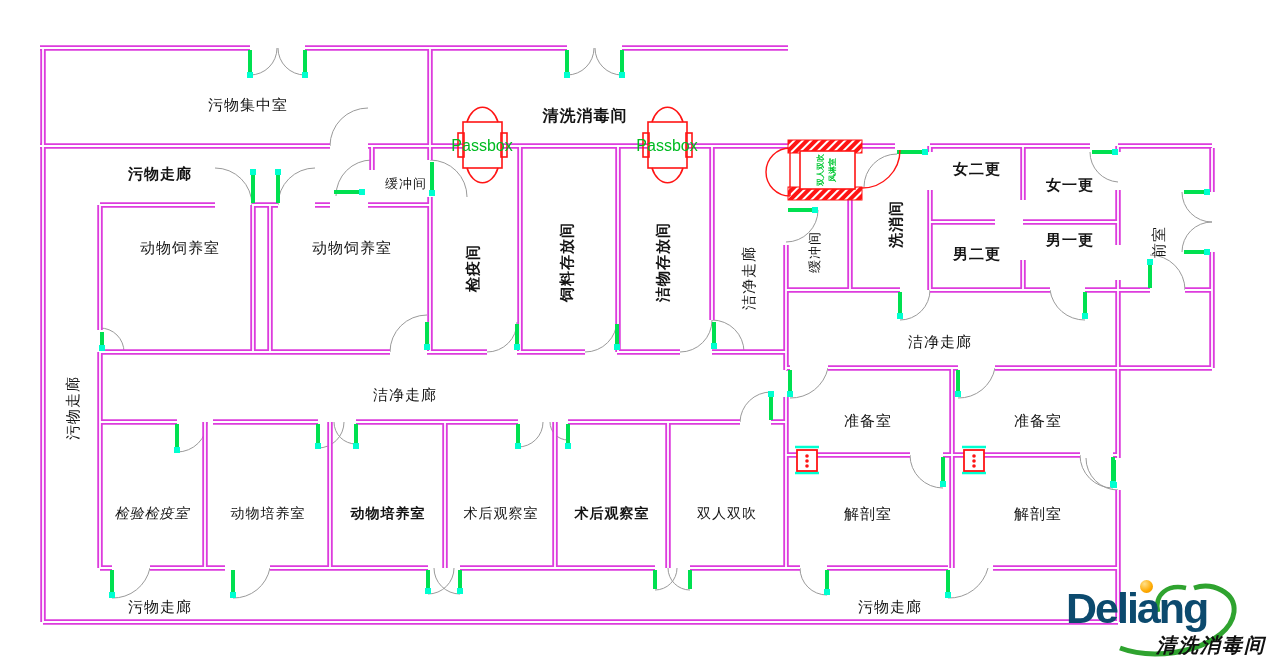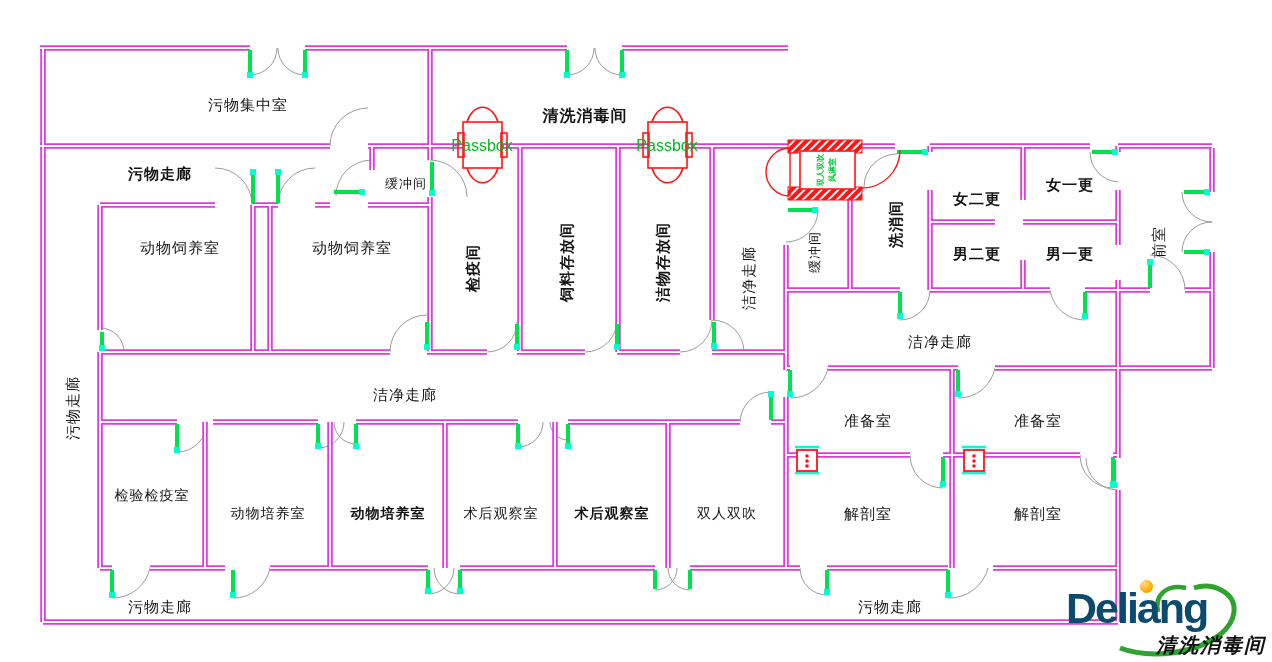--- a/index.html
+++ b/index.html
@@ -257,31 +257,31 @@
 <div class="lbl b" style="left:160px;top:173px;">污物走廊</div>
 <div class="lbl s13" style="left:406px;top:183px;">缓冲间</div>
 <div class="lbl" style="left:180px;top:247px;">动物饲养室</div>
 <div class="lbl" style="left:352px;top:247px;">动物饲养室</div>
 <div class="lbl v b" style="left:472px;top:268px;">检疫间</div>
 <div class="lbl v b" style="left:566px;top:262px;">饲料存放间</div>
 <div class="lbl v b" style="left:662px;top:262px;">洁物存放间</div>
 <div class="lbl v" style="left:748px;top:278px;">洁净走廊</div>
 <div class="lbl v s13" style="left:814px;top:252px;">缓冲间</div>
 <div class="lbl v b" style="left:895px;top:224px;">洗消间</div>
-<div class="lbl b" style="left:977px;top:198px;">女二更</div>
+<div class="lbl b" style="left:977px;top:168px;">女二更</div>
 <div class="lbl b" style="left:1070px;top:184px;">女一更</div>
 <div class="lbl b" style="left:977px;top:253px;">男二更</div>
-<div class="lbl b" style="left:1070px;top:253px;">男一更</div>
+<div class="lbl b" style="left:1070px;top:239px;">男一更</div>
 <div class="lbl v" style="left:1158px;top:242px;">前室</div>
 <div class="lbl" style="left:940px;top:341px;">洁净走廊</div>
 <div class="lbl v" style="left:72px;top:408px;">污物走廊</div>
 <div class="lbl" style="left:405px;top:394px;">洁净走廊</div>
 <div class="lbl" style="left:868px;top:420px;">准备室</div>
 <div class="lbl" style="left:1038px;top:420px;">准备室</div>
-<div class="lbl s14" style="left:152px;top:495px;">检验检疫室</div>
+<div class="lbl s14" style="left:152px;top:513px;font-style:italic;">检验检疫室</div>
 <div class="lbl s14" style="left:268px;top:513px;">动物培养室</div>
 <div class="lbl b s14" style="left:388px;top:513px;">动物培养室</div>
 <div class="lbl s14" style="left:501px;top:513px;">术后观察室</div>
 <div class="lbl b s14" style="left:612px;top:513px;">术后观察室</div>
 <div class="lbl s14" style="left:727px;top:513px;">双人双吹</div>
 <div class="lbl" style="left:868px;top:513px;">解剖室</div>
 <div class="lbl" style="left:1038px;top:513px;">解剖室</div>
 <div class="lbl" style="left:160px;top:606px;">污物走廊</div>
 <div class="lbl" style="left:890px;top:606px;">污物走廊</div>
 

